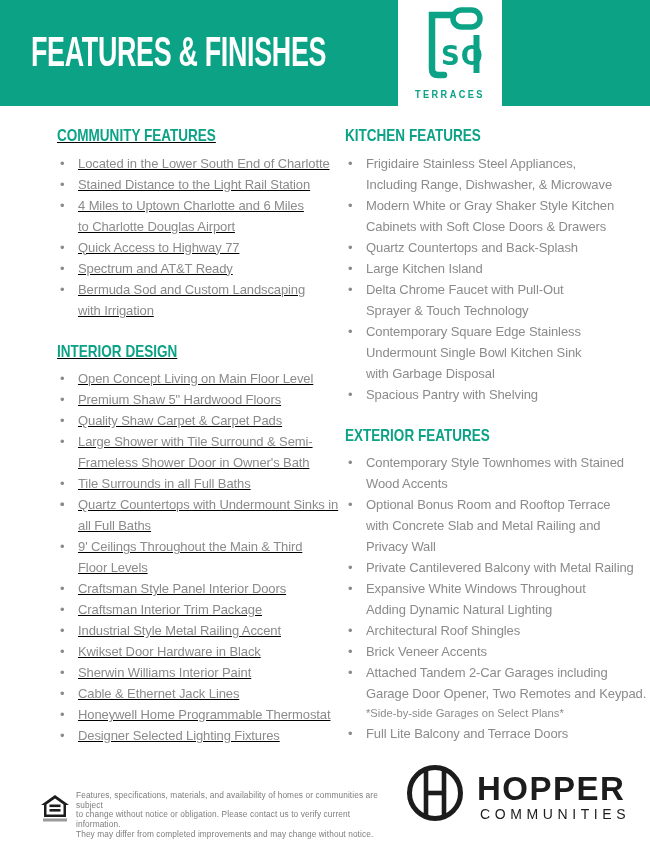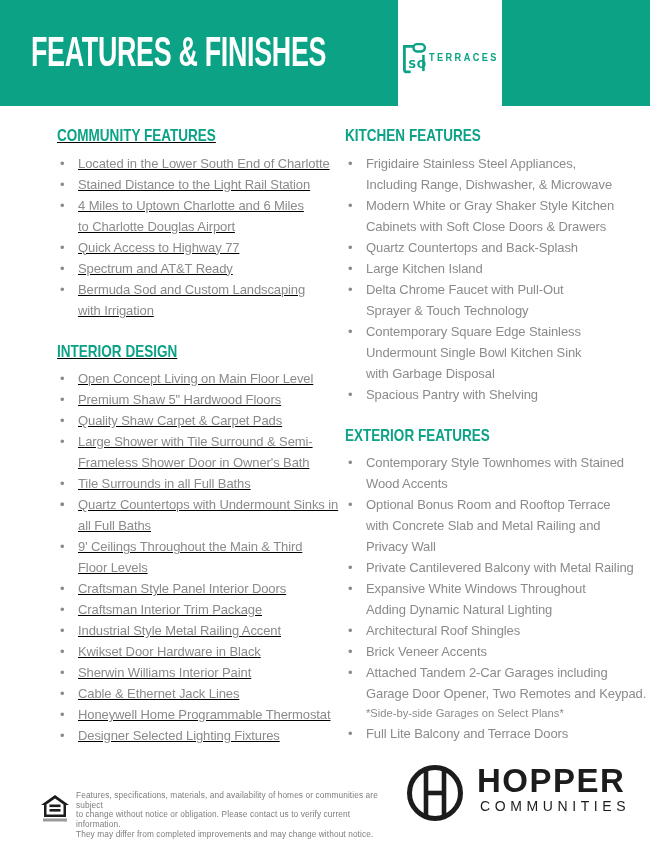--- a/index.html
+++ b/index.html
@@ -21,21 +21,21 @@
     text-decoration:underline;
   }
   .page-title{
     position:absolute;left:31px;top:27px;
     color:#fff;font-weight:bold;font-size:42px;line-height:50px;
     letter-spacing:-0.5px;white-space:nowrap;
     transform:scaleX(0.64);transform-origin:0 50%;
   }
   .logo-box{
     position:absolute;left:398px;top:0;width:104px;height:112px;
-    background:#fff;display:flex;flex-direction:row;align-items:center;
+    background:#fff;display:flex;flex-direction:column;align-items:center;
   }
   .logo-mark{margin-top:7px;}
   .logo-subtext{
     color:var(--green);font-size:10px;font-weight:bold;
     letter-spacing:2.6px;margin-top:2px;
     transform:scaleX(0.92);transform-origin:50% 50%;
   }
   
   .col{position:absolute;top:127px;width:310px;}
   .col-left{left:57px;text-decoration:underline;}
@@ -60,21 +60,21 @@
   }
   
   .eh-icon{position:absolute;left:40px;top:794px;}
   .disclaimer{
     position:absolute;left:76px;top:791px;width:312px;
     color:var(--footer-gray);font-size:8.3px;line-height:9.7px;
     letter-spacing:0.1px;white-space:pre-line;
   }
   .hopper-logo{
     position:absolute;left:406px;top:764px;
-    display:flex;align-items:flex-start;
+    display:flex;align-items:flex-end;
   }
   .hopper-text{margin-left:13px;}
   .hopper-name{
     color:var(--logo-black);font-weight:bold;font-size:33px;line-height:33px;
     letter-spacing:1.5px;white-space:nowrap;
   }
   .hopper-subname{
     color:var(--logo-black);font-size:14px;line-height:16px;font-weight:normal;
     letter-spacing:4.6px;white-space:nowrap;margin-left:3px;margin-top:1px;
   }

